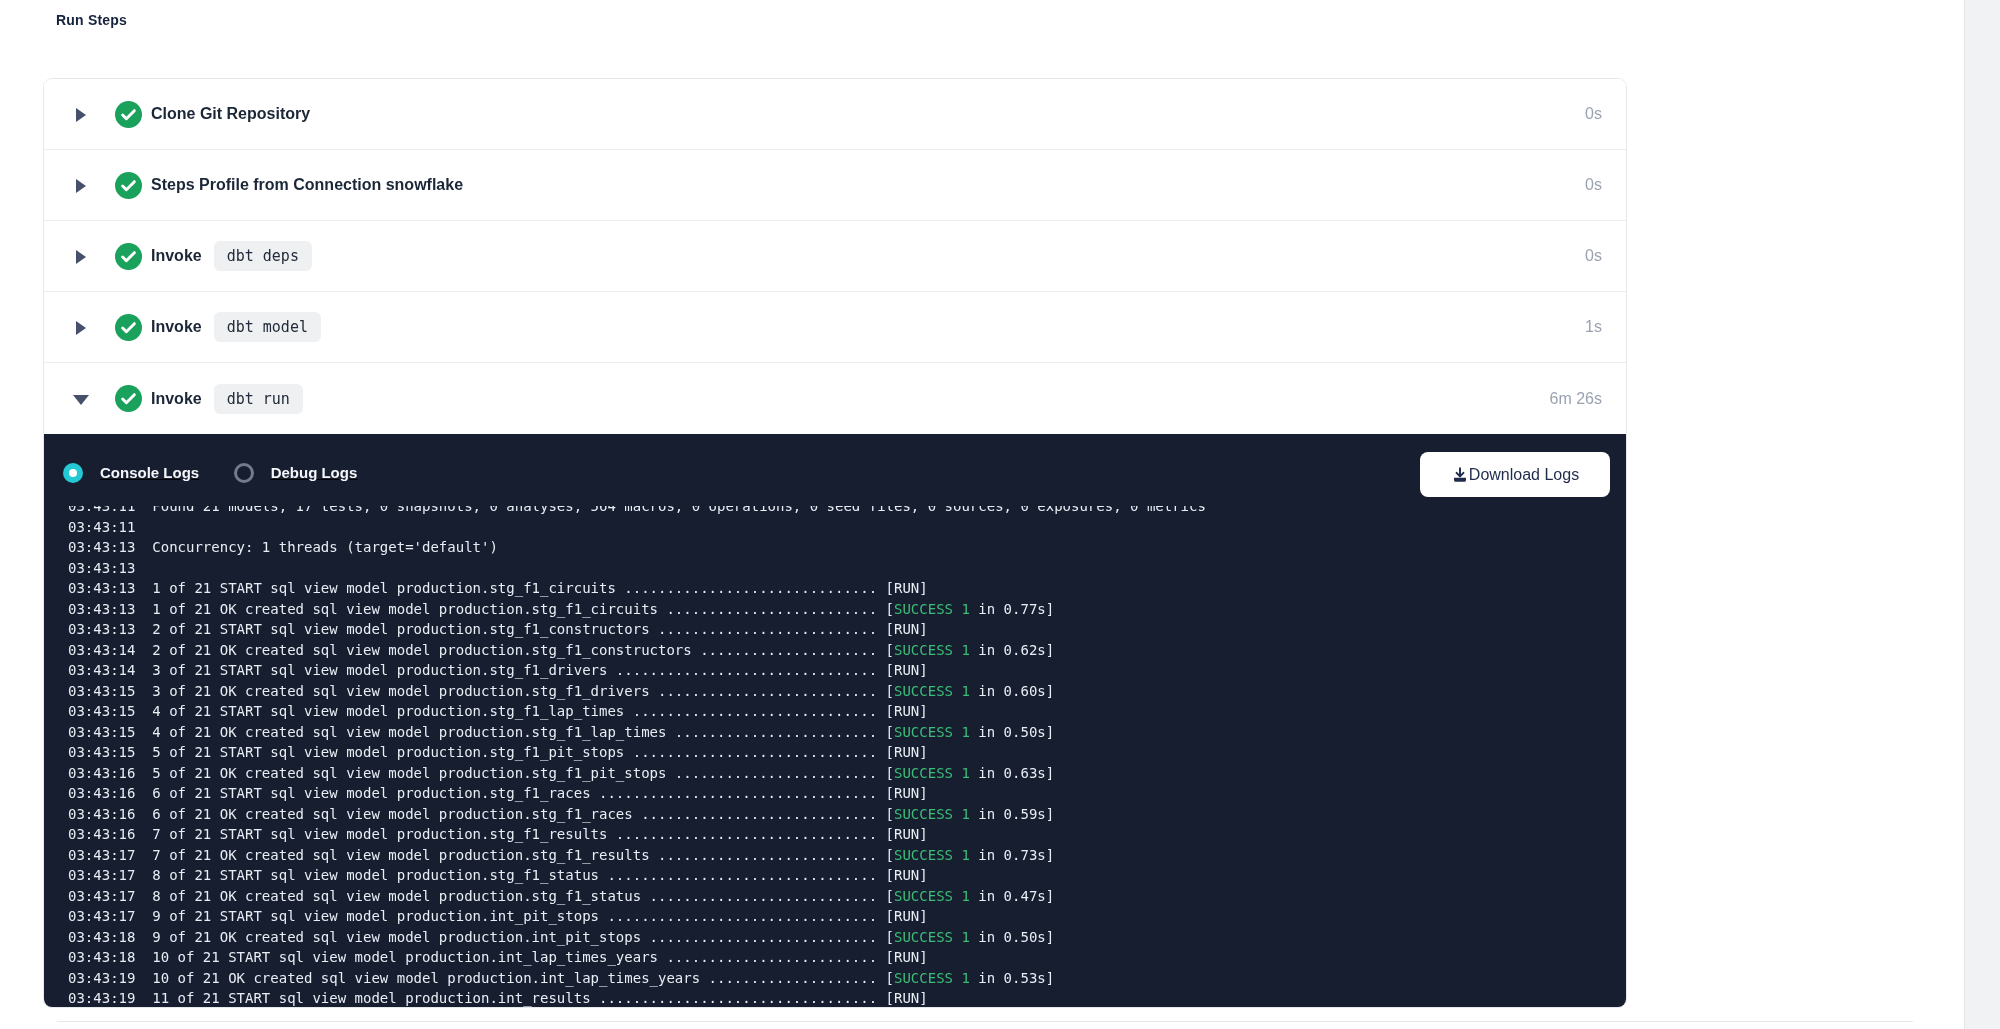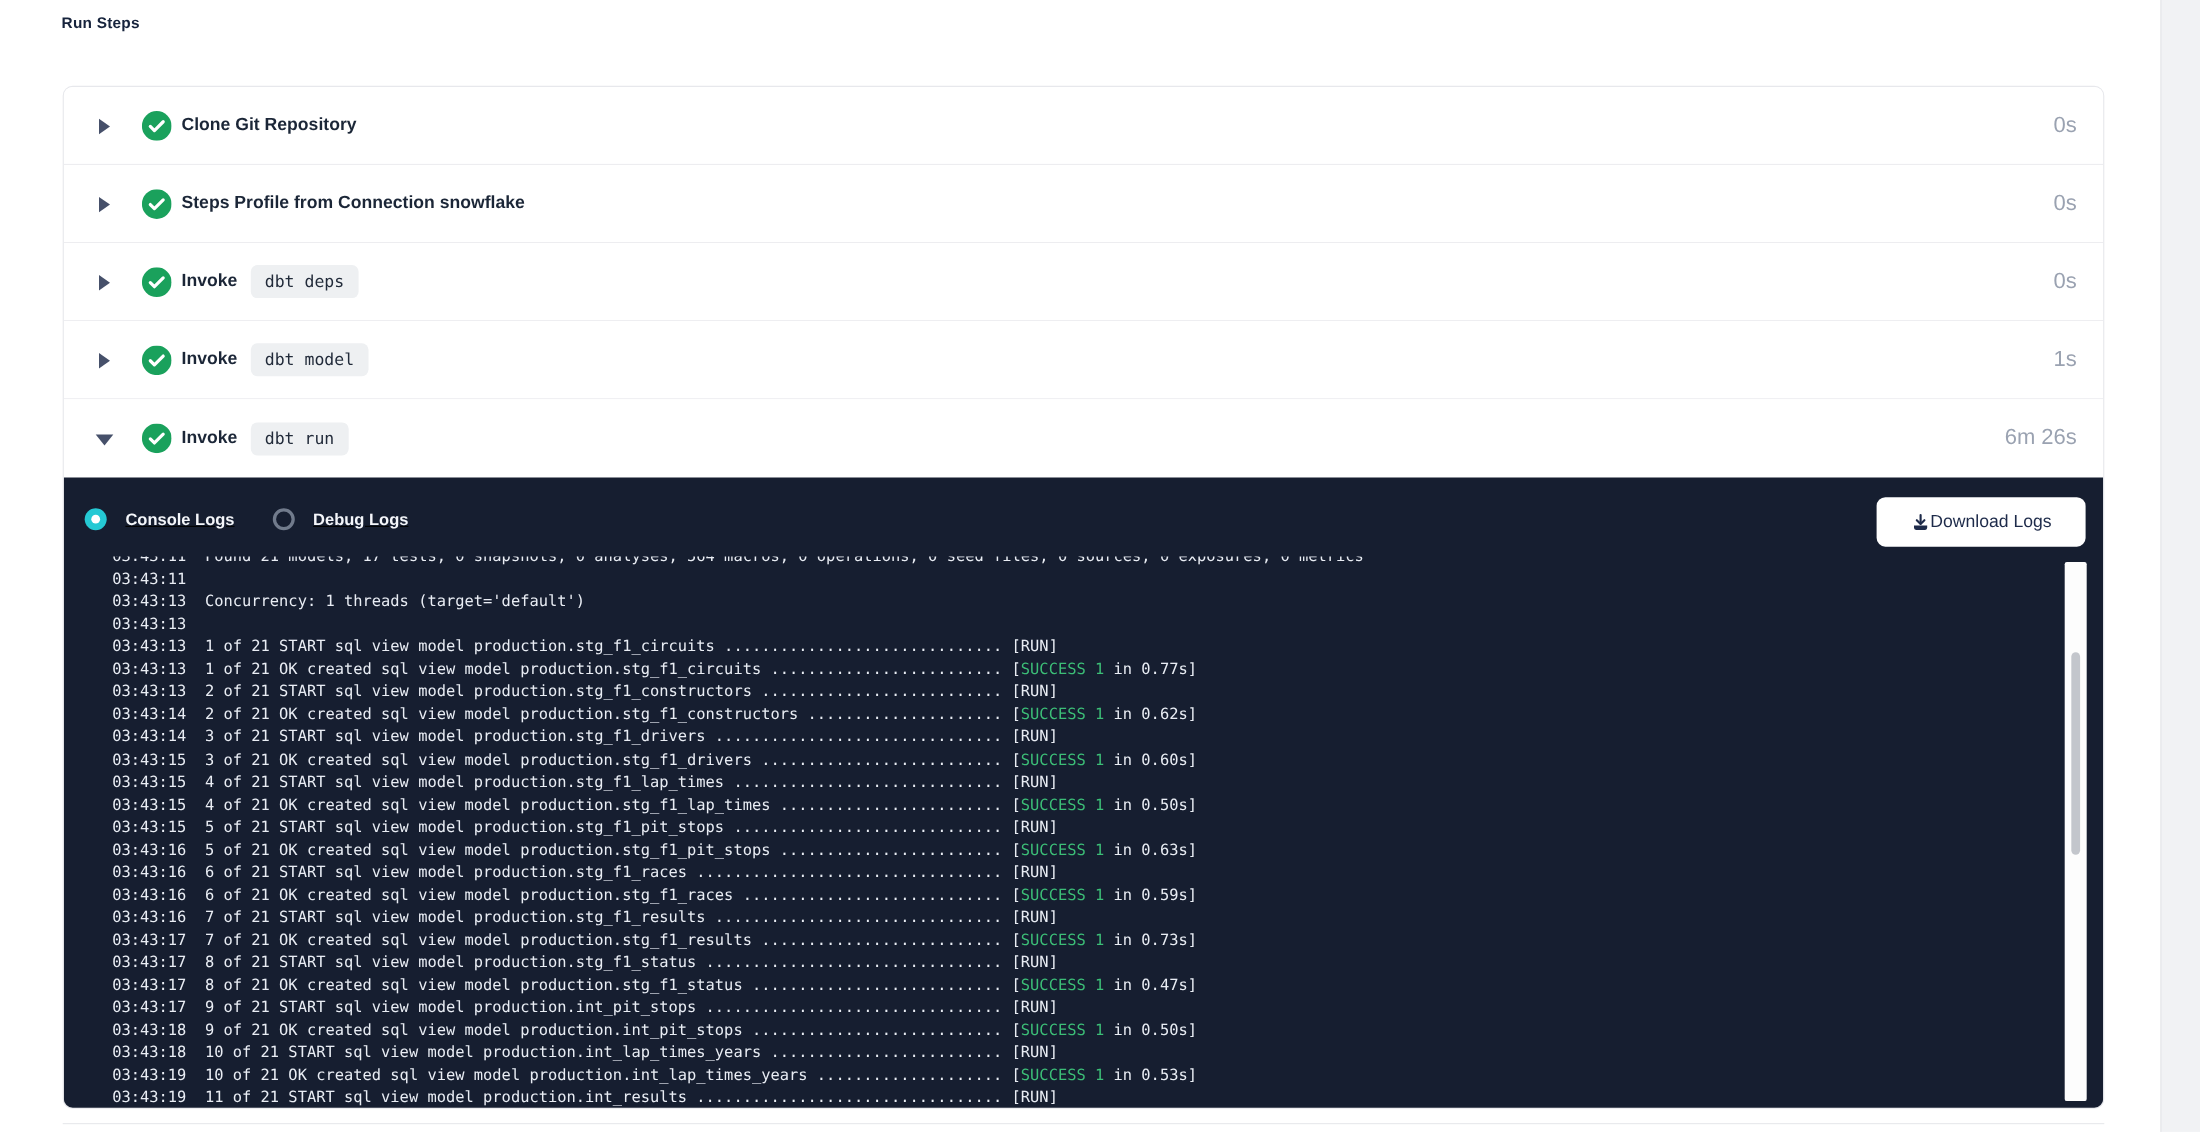--- a/index.html
+++ b/index.html
@@ -7,44 +7,44 @@
     --radio-teal:#25c9d4;
     --log-success-green:#3cbe77;
     --panel-bg:#161e30;
     --chip-bg:#eef0f2;
     --card-border:#e7e8ec;
   }
   *{box-sizing:border-box;margin:0;padding:0;}
   html,body{width:2000px;height:1029px;background:#ffffff;font-family:"Liberation Sans",sans-serif;overflow:hidden;}
   .page{position:relative;width:2000px;height:1029px;background:#fff;}
   .page-title{position:absolute;left:56px;top:12px;font-size:14px;font-weight:700;color:#16233c;letter-spacing:.2px;}
-  .steps-card{position:absolute;left:57px;top:78px;width:1856px;height:930px;border:1px solid var(--card-border);border-radius:9px;background:#fff;overflow:hidden;}
+  .steps-card{position:absolute;left:43px;top:78px;width:1584px;height:930px;border:1px solid var(--card-border);border-radius:9px;background:#fff;overflow:hidden;}
   .steps-list{width:100%;}
   .step-row{height:71px;display:flex;align-items:center;padding:0 24px 0 31px;border-bottom:1px solid #ededf0;background:#fff;cursor:pointer;}
   .step-row.expanded{border-bottom:none;}
   .caret{width:12px;height:14px;margin-right:28px;position:relative;flex:0 0 auto;}
   .caret::before{content:"";position:absolute;top:1px;left:1px;border-top:7px solid transparent;border-bottom:7px solid transparent;border-left:10px solid #46506a;}
   .step-row.expanded .caret::before{top:3px;left:-2px;border-left:8px solid transparent;border-right:8px solid transparent;border-top:10px solid #46506a;border-bottom:none;}
   .check{width:27px;height:27px;margin-right:9px;flex:0 0 auto;display:inline-flex;}
   .step-title{font-size:16px;font-weight:700;color:#1b2637;}
   .step-chip{margin-left:12px;height:30px;display:inline-flex;align-items:center;padding:0 13px;background:var(--chip-bg);border-radius:6px;font-family:"DejaVu Sans Mono",monospace;font-size:15px;color:#222b3a;}
-  .step-duration{margin-left:auto;font-size:20px;color:#9aa2b1;}
+  .step-duration{margin-left:auto;font-size:16px;color:#9aa2b1;}
   
   .log-panel{position:relative;width:100%;height:575px;background:var(--panel-bg);border-radius:0 0 8px 8px;}
   .log-toolbar{position:absolute;left:0;top:18px;width:100%;height:45px;display:flex;align-items:center;padding:0 16px 0 19px;}
   .radio-item{display:inline-flex;align-items:center;cursor:pointer;margin-right:30px;text-decoration:underline;}
   .radio{width:20px;height:20px;border-radius:50%;position:relative;flex:0 0 auto;}
   .radio.sel{background:var(--radio-teal);}
   .radio.sel::after{content:"";position:absolute;left:6px;top:6px;width:8px;height:8px;border-radius:50%;background:#fff;}
   .radio.unsel{background:transparent;border:3px solid #717b8c;}
   .radio-label{margin-left:17px;font-size:15px;font-weight:700;color:#f4f6fa;}
   .download-btn{margin-left:auto;height:45px;min-width:190px;display:inline-flex;align-items:center;justify-content:center;background:#ffffff;border:none;border-radius:8px;font-family:"Liberation Sans",sans-serif;font-size:16px;font-weight:400;color:#1e2b4a;cursor:pointer;}
   .download-btn svg{flex:0 0 auto;}
   .log-viewport{position:absolute;left:0;top:72px;width:100%;height:503px;overflow:hidden;}
-  .log-content{margin-top:-10px;padding-left:24px;font-family:"DejaVu Sans Mono",monospace;font-size:14px;line-height:20.5px;color:#e9edf4;white-space:pre;margin-left:20px;}
+  .log-content{margin-top:-10px;padding-left:24px;font-family:"DejaVu Sans Mono",monospace;font-size:14px;line-height:20.5px;color:#e9edf4;white-space:pre;}
   .log-line{height:20.5px;}
   .log-green{color:var(--log-success-green);}
   .log-scrollbar-track{position:absolute;left:1819px;top:77px;width:20px;height:490px;background:#fdfdfd;border-radius:2px;}
   .log-scrollbar-thumb{position:absolute;left:6px;top:82px;width:8px;height:184px;background:#c3c6cc;border-radius:4px;}
   .right-gutter{position:absolute;left:1964px;top:0;width:36px;height:1029px;background:#f1f2f4;border-left:1px solid #e3e4e8;}
   .next-section-edge{position:absolute;left:57px;top:1021px;width:1856px;height:1px;background:#e7e8ec;}
 </style>
 </head>
 <body>
 

